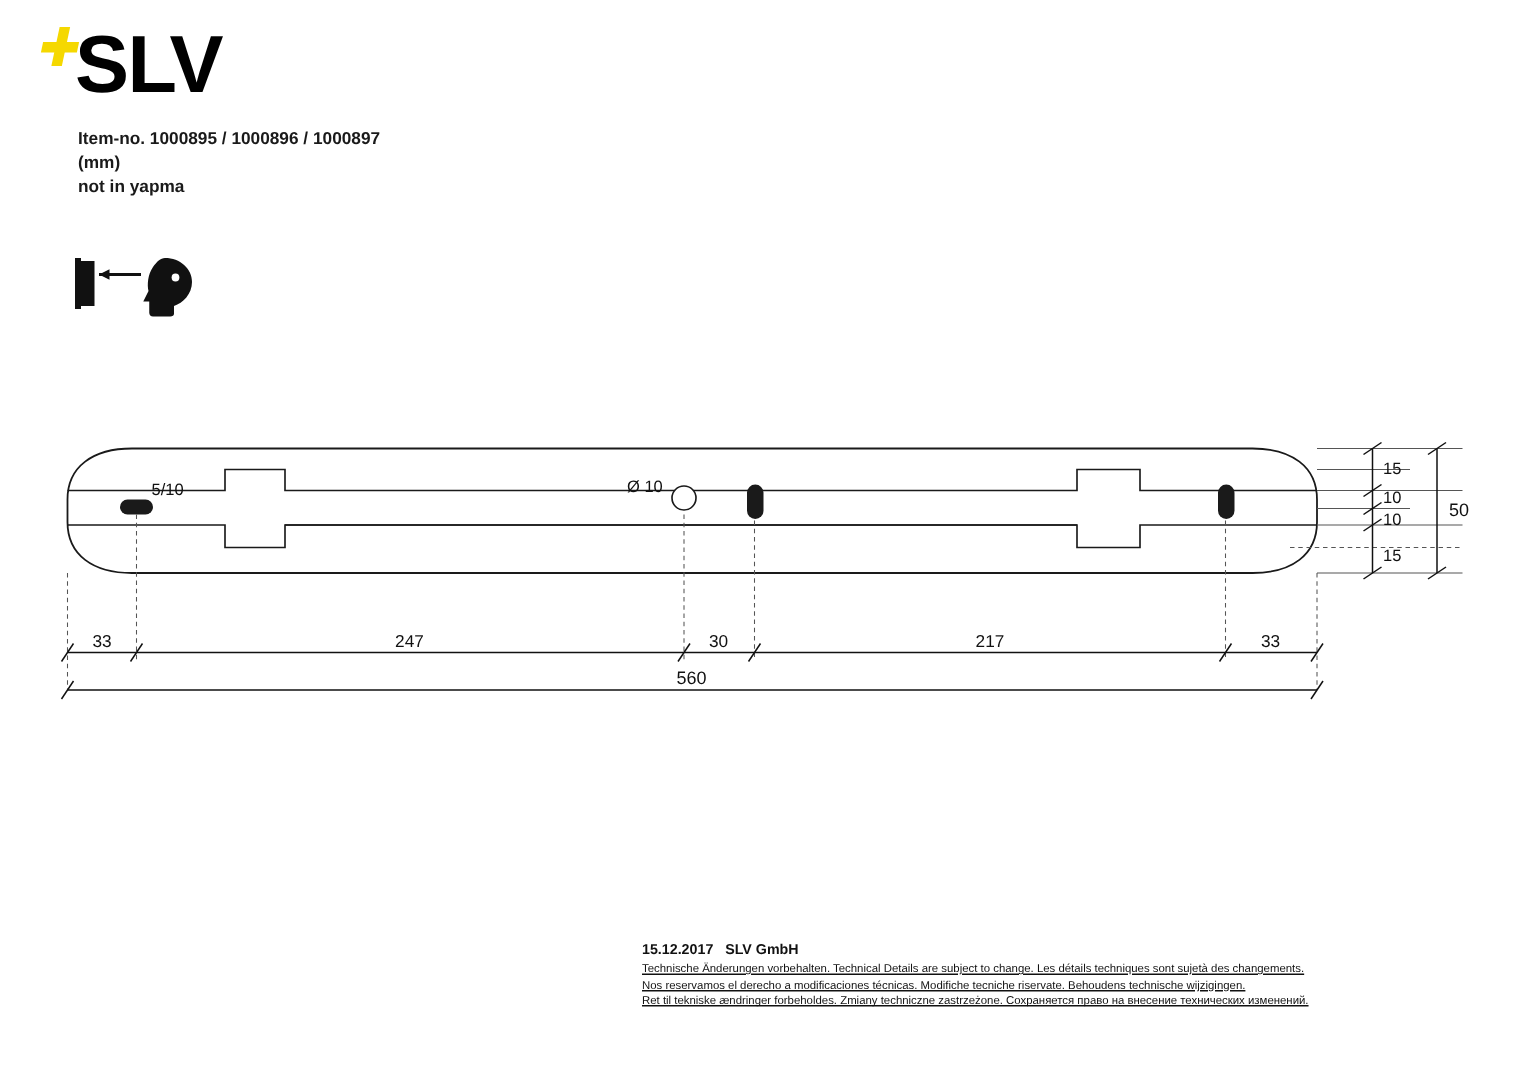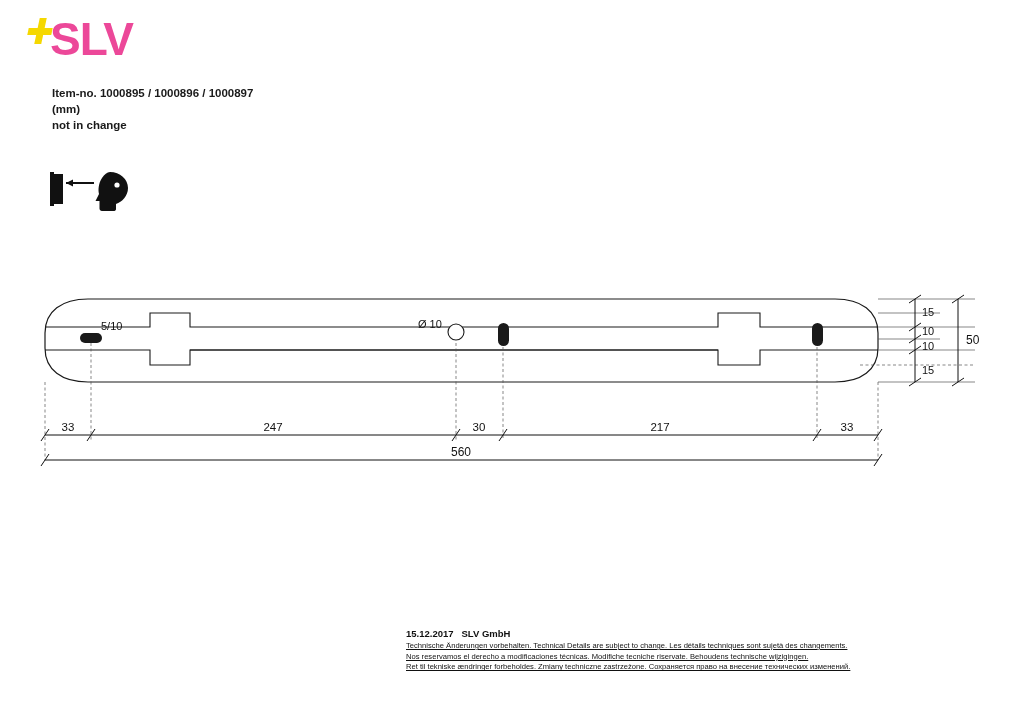--- a/index.html
+++ b/index.html
@@ -51,23 +51,23 @@
     height: 26px;
     background: #f5d800;
     transform: skewX(-12deg);
   }
   #logo-text {
     position: absolute;
     left: 22px;
     top: -4px;
     font-family: "Liberation Sans", sans-serif;
     font-weight: bold;
-    font-size: 46px;
+    font-size: 54px;
     letter-spacing: -1px;
-    color: #ec4899;
+    color: #000000;
   }
 
   
   #header-text {
     position: absolute;
     left: 52px;
     top: 85px;
     font-size: 11.5px;
     font-weight: bold;
     line-height: 16px;
@@ -89,21 +89,21 @@
     position: absolute;
     left: 0px;
     top: 255px;
     width: 1010px;
     height: 260px;
   }
 
   
   #footer {
     position: absolute;
-    left: 406px;
+    left: 428px;
     top: 628px;
     width: 560px;
   }
   #footer .date-line {
     font-size: 9.5px;
     font-weight: bold;
     color: #111111;
     margin-bottom: 2px;
     white-space: nowrap;
   }
@@ -125,21 +125,21 @@
     <div id="logo-plus">
       <div class="bar-h"></div>
       <div class="bar-v"></div>
     </div>
     <div id="logo-text">SLV</div>
   </div>
 
   <div id="header-text">
     <div class="nowrap">Item-no. 1000895 / 1000896 / 1000897</div>
     <div class="nowrap">(mm)</div>
-    <div class="nowrap">not in change</div>
+    <div class="nowrap">not in yapma</div>
   </div>
 
   <svg id="pictogram" viewBox="0 0 90 42">
 
     <rect x="2" y="4" width="11" height="30" fill="#111111"></rect>
     <rect x="0" y="2" width="4" height="34" fill="#111111"></rect>
 
     <line x1="16" y1="13" x2="44" y2="13" stroke="#111111" stroke-width="2"></line>
     <polygon points="16,13 23,9.5 23,16.5" fill="#111111"></polygon>
 

